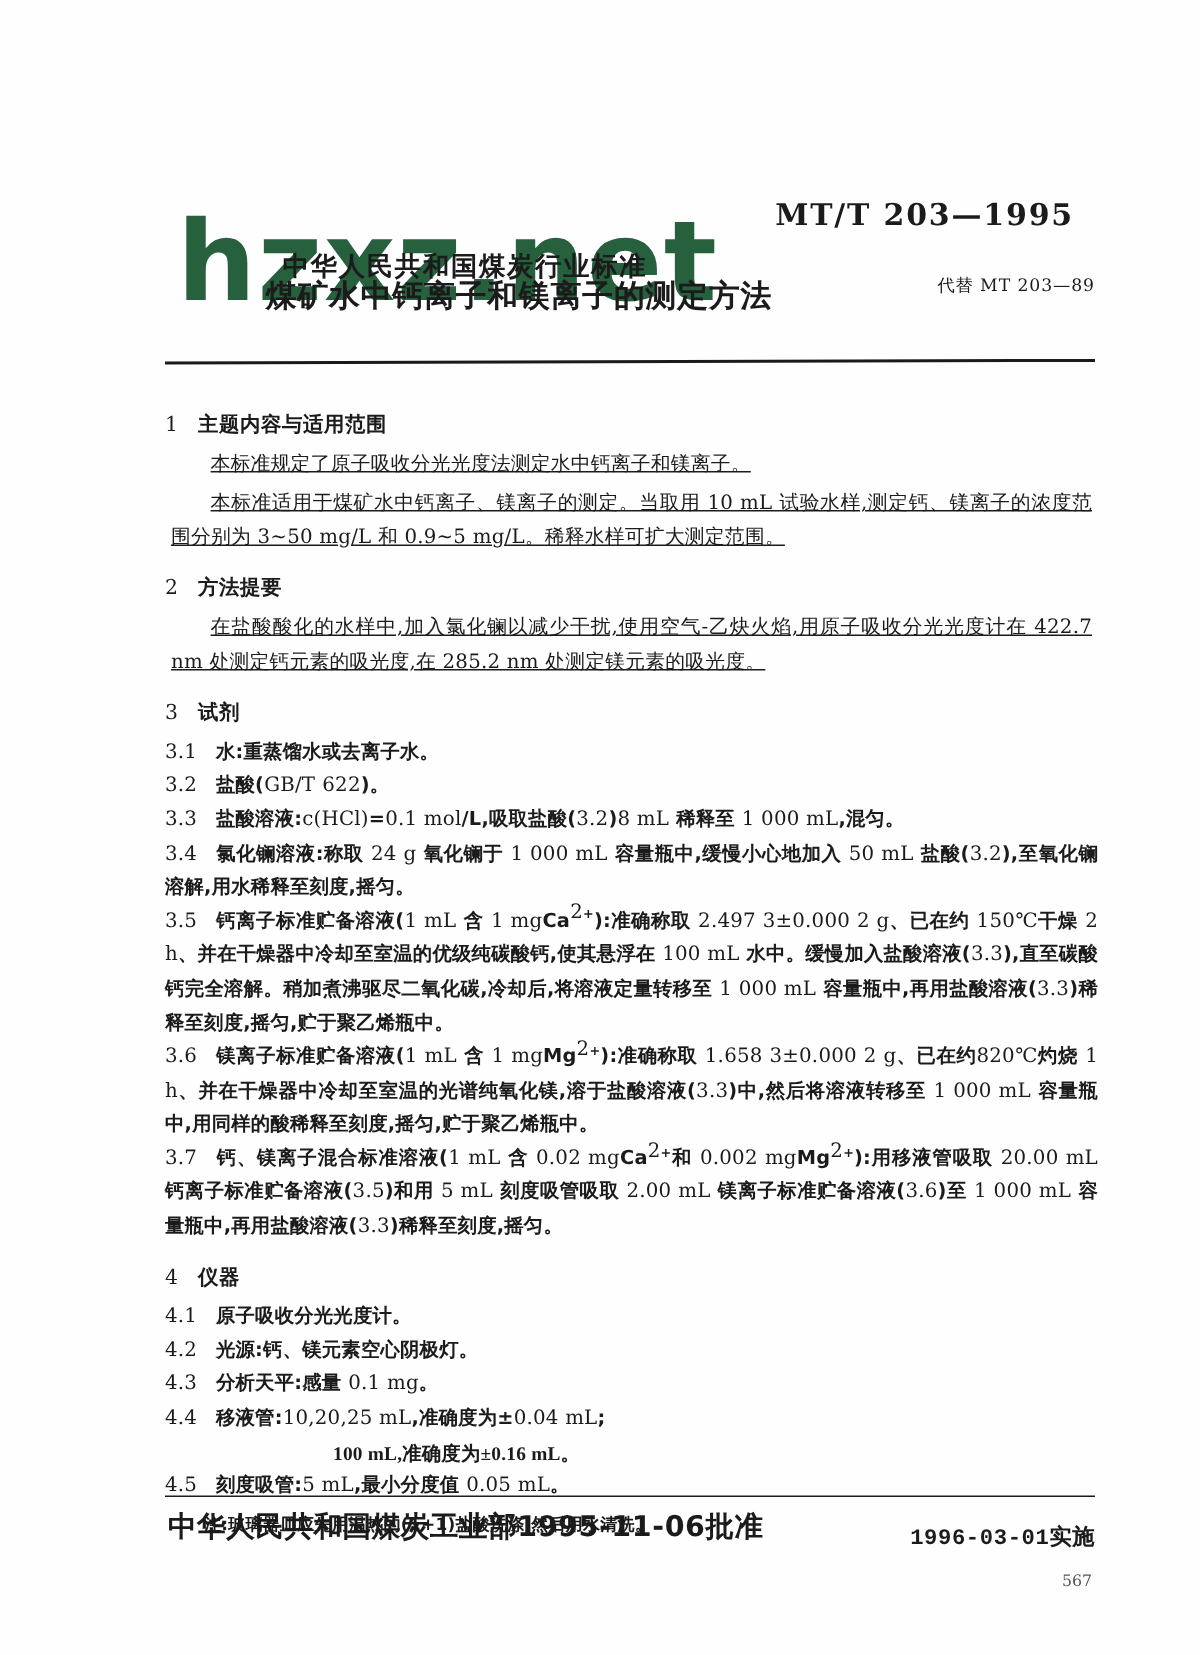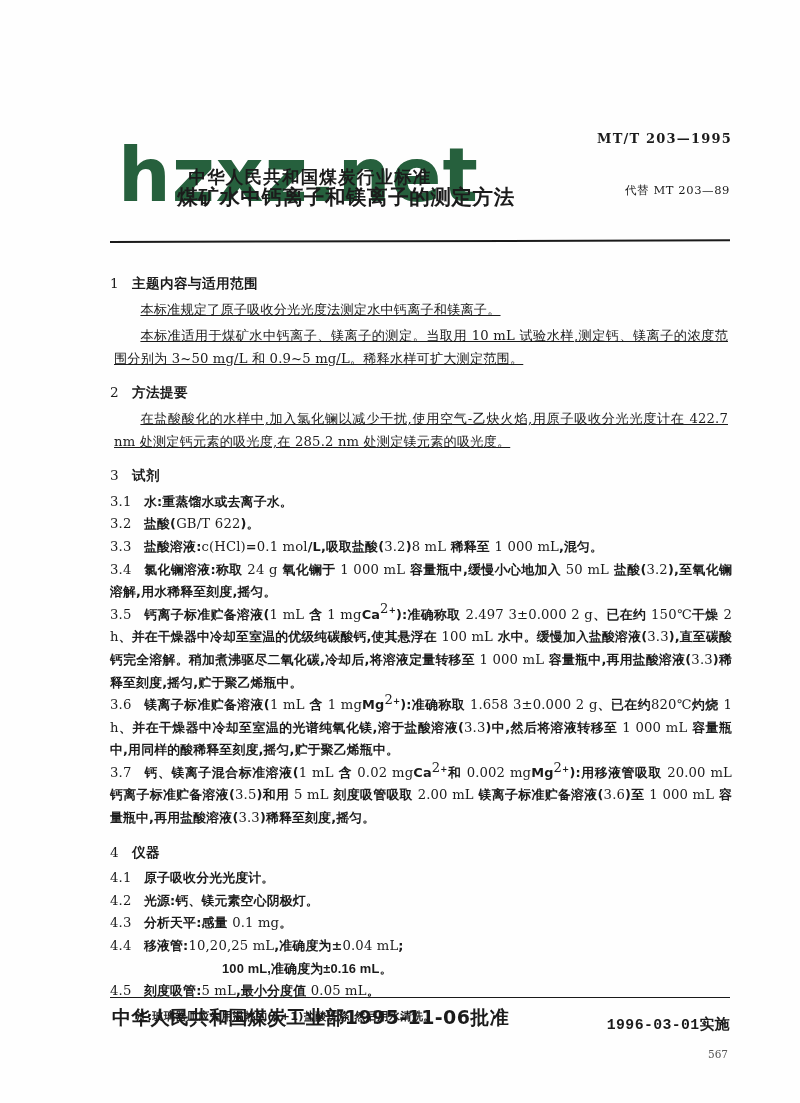--- a/index.html
+++ b/index.html
@@ -62,25 +62,25 @@
     left: 0; right: 0;
     top: 183px;
     text-align: center;
     padding-right: 108px;
     font-family: "DejaVu Sans", "Liberation Sans", sans-serif;
     font-weight: bold;
     font-size: 20.5px;
     letter-spacing: 0.6px;
   }
   .hdr-stdno {
-    right: 68px;
+    right: 84px;
     top: 131px;
     font-family: "DejaVu Serif", "Liberation Serif", serif;
     font-weight: bold;
-    font-size: 13px;
+    font-size: 20px;
     letter-spacing: 1.2px;
     white-space: nowrap;
   }
   .hdr-replaces {
     right: 70px;
     top: 183px;
     font-family: "DejaVu Serif", "Liberation Serif", serif;
     font-size: 11.5px;
     letter-spacing: 0.6px;
     white-space: nowrap;
@@ -163,21 +163,21 @@
   }
   .item .txt .reg {
     font-family: "DejaVu Serif", "Liberation Serif", serif;
     font-weight: normal;
     font-size: 13.2px;
   }
 
   .sub-indent {
     display: block;
     padding-left: 112px;
-    font-family: Liberation Sans, sans-serif;
+    font-family: Liberation Serif, serif;
     font-weight: bold;
     font-size: 12.9px;
   }
 
   .note {
     display: block;
     padding-left: 26px;
     font-family: "DejaVu Sans", "Liberation Sans", sans-serif;
     font-weight: bold;
     font-size: 11.3px;

